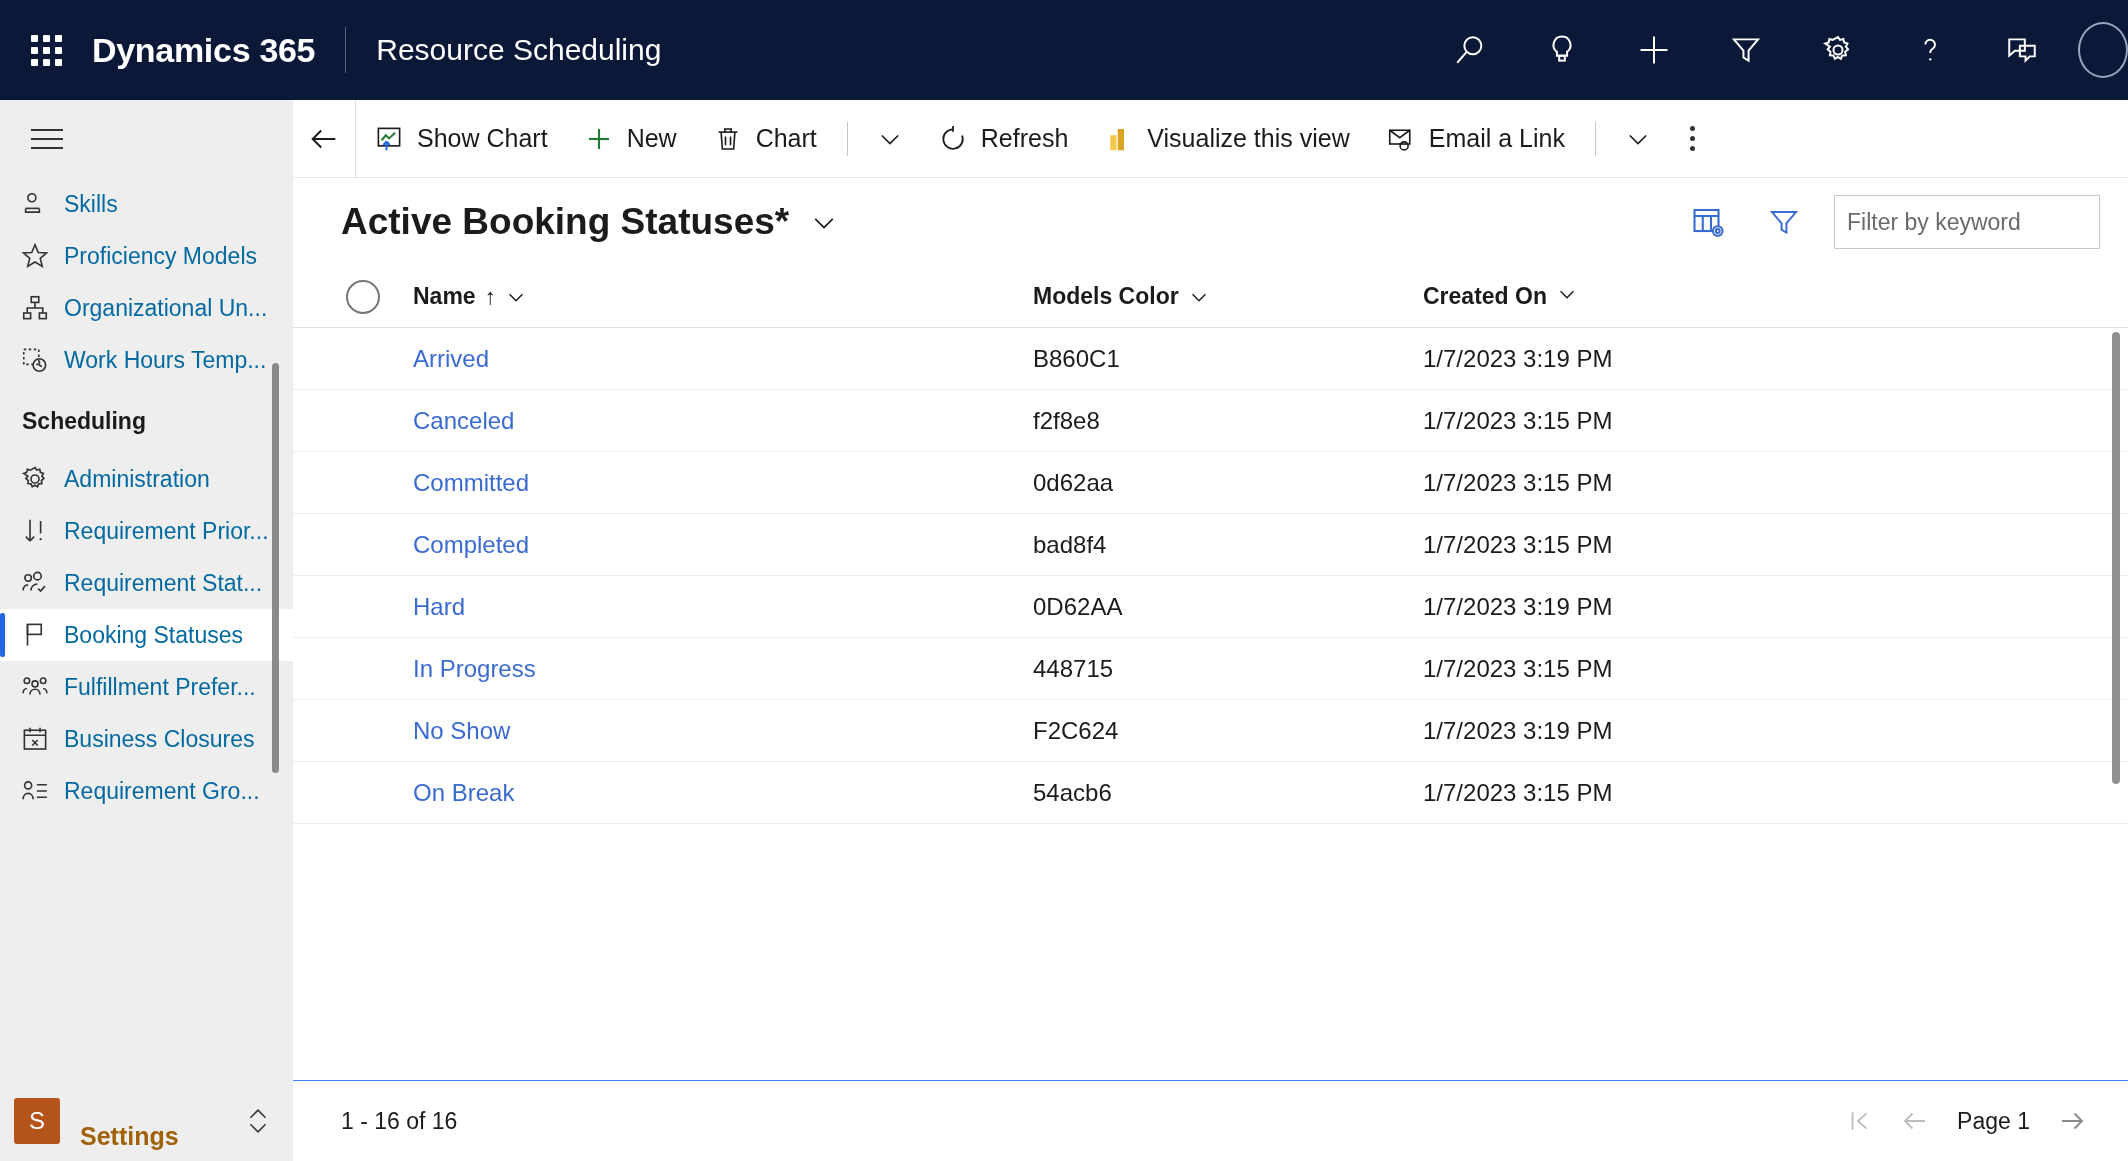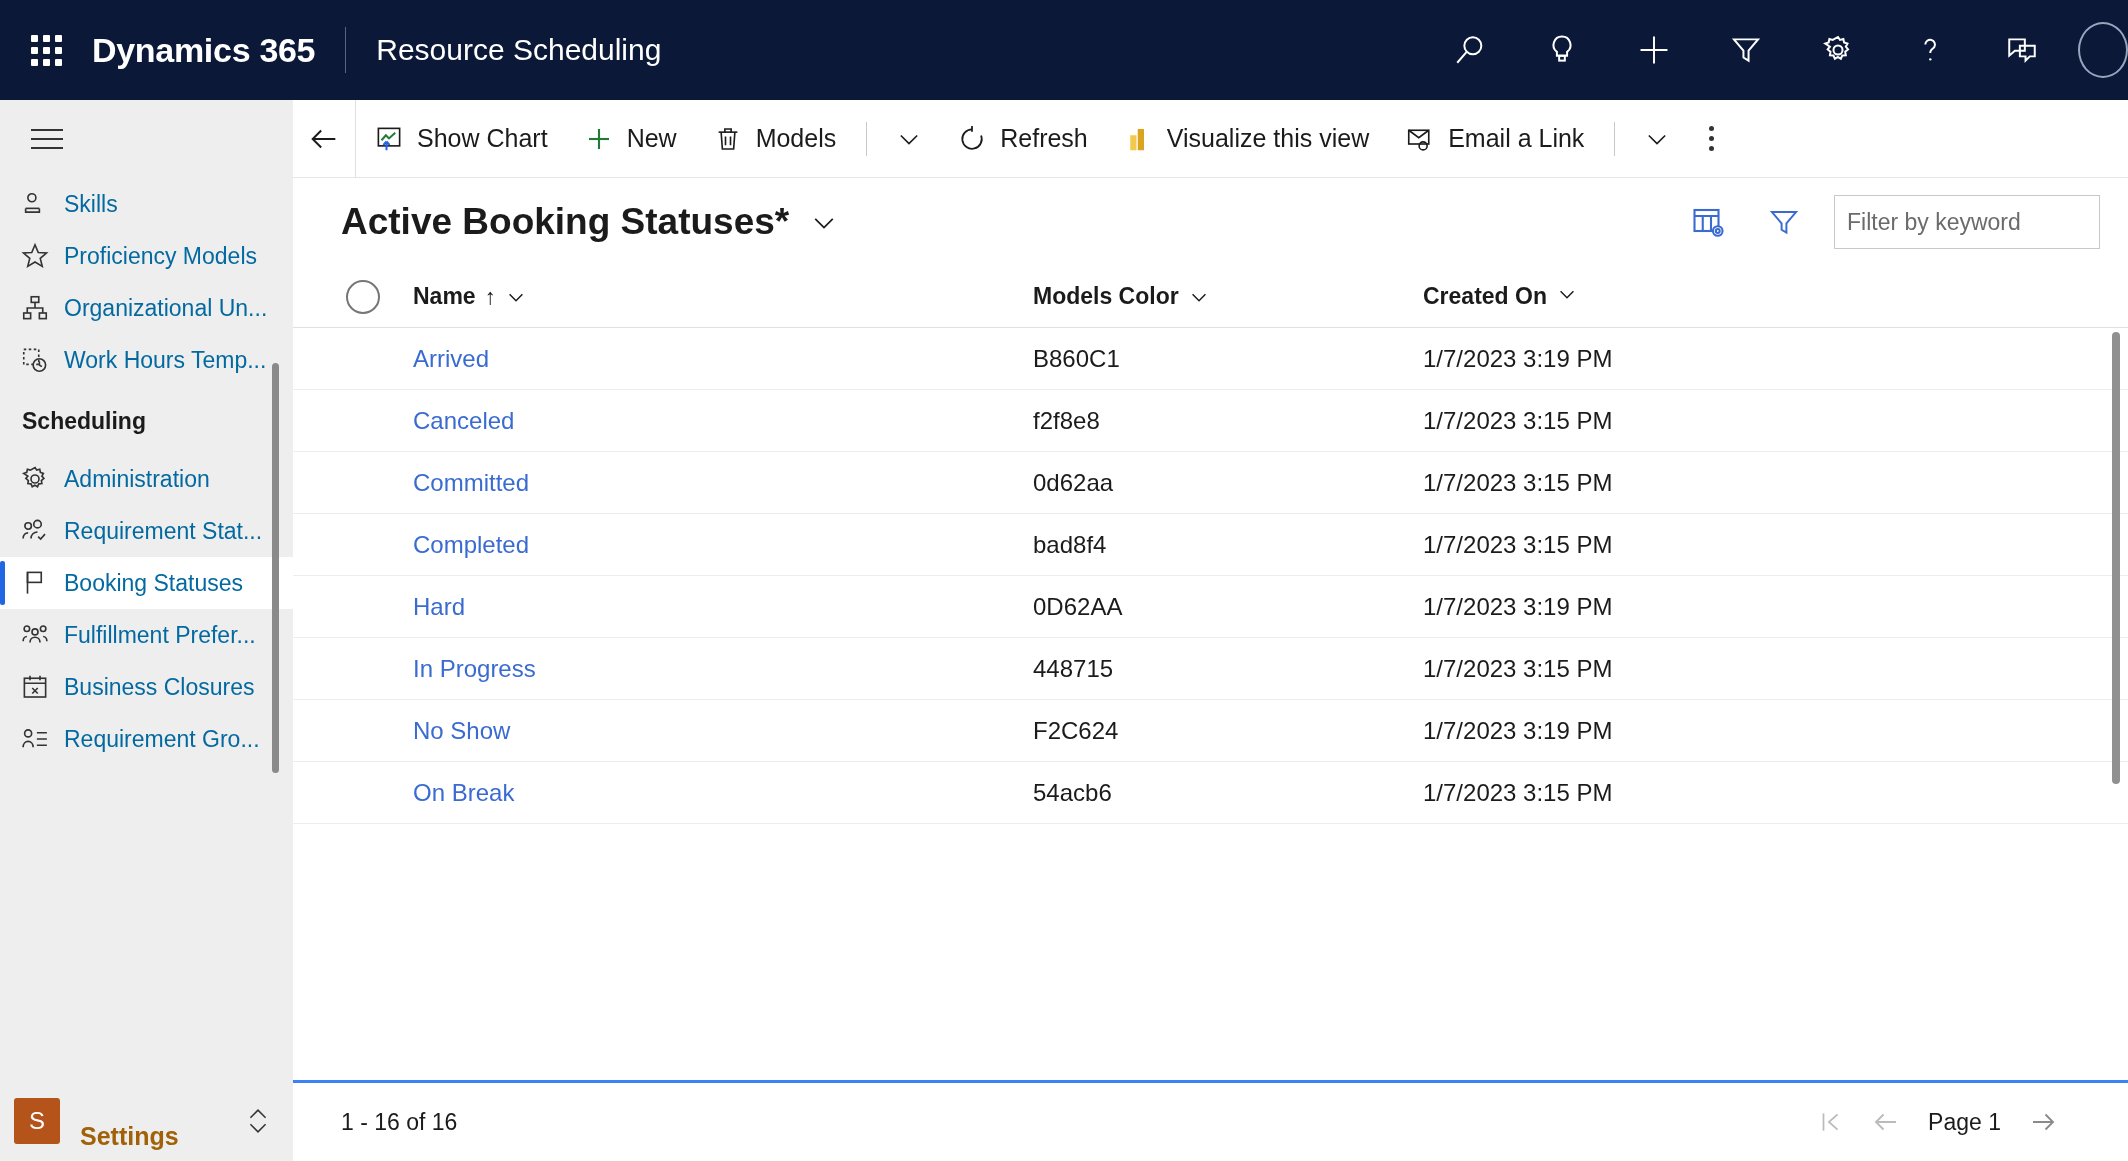--- a/index.html
+++ b/index.html
@@ -122,21 +122,21 @@
   }
   .cell-link { font-size: 24px; color: #3a6bd0; cursor: pointer; }
   .cell-text { font-size: 24px; color: #1b1b1b; }
   .grid-scrollbar {
     position: absolute; right: 8px; top: 66px; width: 8px; height: 452px;
     background: #909090; border-radius: 4px;
   }
 
   .footer {
     height: 81px; flex: 0 0 81px; display: flex; align-items: center;
-    padding: 0 57px 0 48px; border-top: 3px solid #3b82f6; background: #fff;
+    padding: 0 28px 0 48px; border-top: 1px solid #3b82f6; background: #fff;
   }
   .footer-count { font-size: 23px; color: #1b1b1b; }
   .footer-spacer { flex: 1 1 auto; }
   .pg-btn { width: 56px; height: 50px; display: flex; align-items: center; justify-content: center; cursor: pointer; }
   .pg-label { font-size: 23px; color: #1b1b1b; padding: 0 14px; }
 </style>
 </head>
 <body>
 
 <div class="app">
@@ -266,20 +266,30 @@
             <svg width="30" height="30" viewBox="0 0 24 24" fill="none" stroke="#333" stroke-width="1.3">
               <circle cx="12" cy="12" r="3.2"></circle>
               <path d="M12 2.8l1.4 2.1 2.4-.7.5 2.5 2.4.8-1.2 2.2 1.6 1.9-2 1.6.4 2.5-2.5.2-1 2.3-2.1-1.3-2.1 1.3-1-2.3-2.5-.2.4-2.5-2-1.6 1.6-1.9L3 7.5l2.4-.8.5-2.5 2.4.7z"></path>
             </svg>
           </span>
           <span class="lbl">Administration</span>
         </div>
         <div class="nav-item">
           <span class="ico">
             <svg width="30" height="30" viewBox="0 0 24 24" fill="none" stroke="#333" stroke-width="1.3">
+              <path d="M8 3v17M8 20l-3.3-3.5M8 20l3.3-3.5"></path>
+              <path d="M16.5 4v10"></path>
+                <circle cx="16.5" cy="18.5" r="0.9" fill="#333" stroke="none"></circle>
+            </svg>
+          </span>
+          <span class="lbl">Requirement Prior...</span>
+        </div>
+        <div class="nav-item">
+          <span class="ico">
+            <svg width="30" height="30" viewBox="0 0 24 24" fill="none" stroke="#333" stroke-width="1.3">
               <circle cx="6.5" cy="8" r="2.6"></circle>
                 <path d="M2.5 18c0-2.8 1.8-4.5 4-4.5"></path>
               <circle cx="14" cy="6.5" r="3"></circle>
                 <path d="M8.8 18c0-3.2 2.3-5.2 5.2-5.2"></path>
               <path d="M14.5 16.5l2 2 3.5-4"></path>
             </svg>
           </span>
           <span class="lbl">Requirement Stat...</span>
         </div>
         <div class="nav-item selected">
@@ -371,21 +381,21 @@
 
         <div class="cmd-btn">
           <span class="ci">
             <svg width="30" height="30" viewBox="0 0 24 24" fill="none" stroke="#1b1b1b" stroke-width="1.3">
               <path d="M4.5 6.5h15"></path>
                 <path d="M9.5 6.5V4h5v2.5"></path>
               <path d="M6.5 6.5l1 13.5h9l1-13.5"></path>
                 <path d="M10 10v7M14 10v7"></path>
             </svg>
           </span>
-          <span>Models</span>
+          <span>Chart</span>
         </div>
 
         <div class="cmd-sep"></div>
         <div class="cmd-chev">
           <svg width="28" height="28" viewBox="0 0 24 24" fill="none" stroke="#1b1b1b" stroke-width="1.4">
             <path d="M5 9l7 7 7-7"></path>
           </svg>
         </div>
 
         <div class="cmd-btn">

